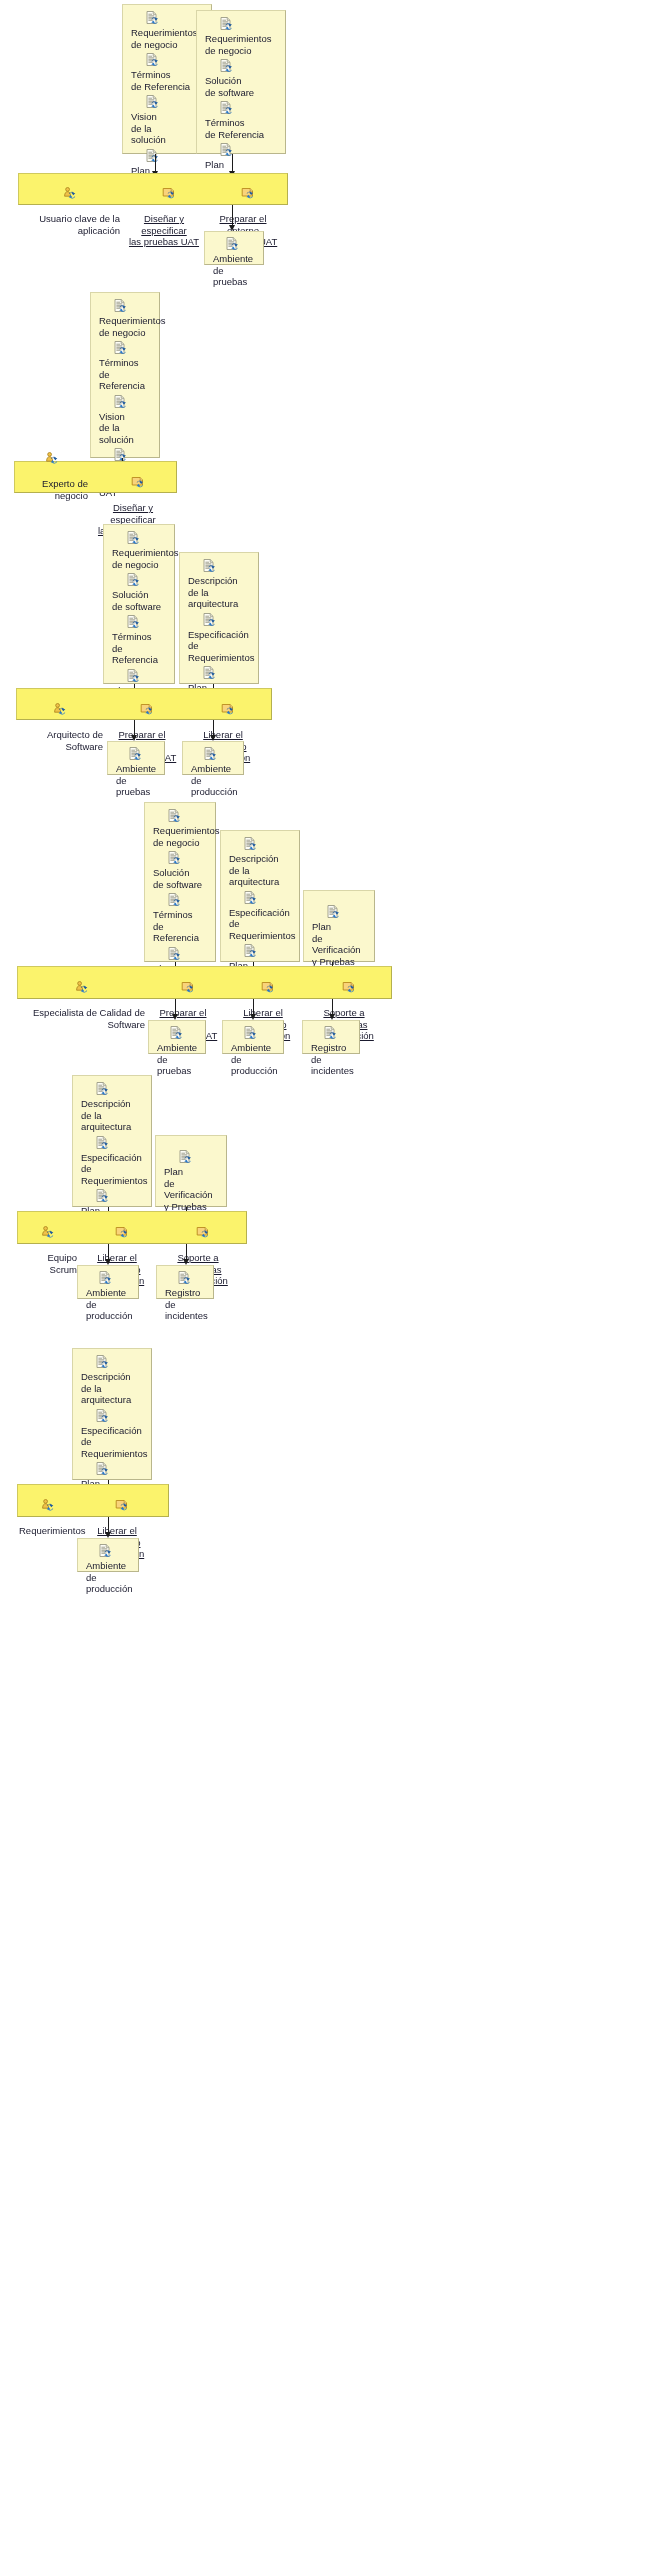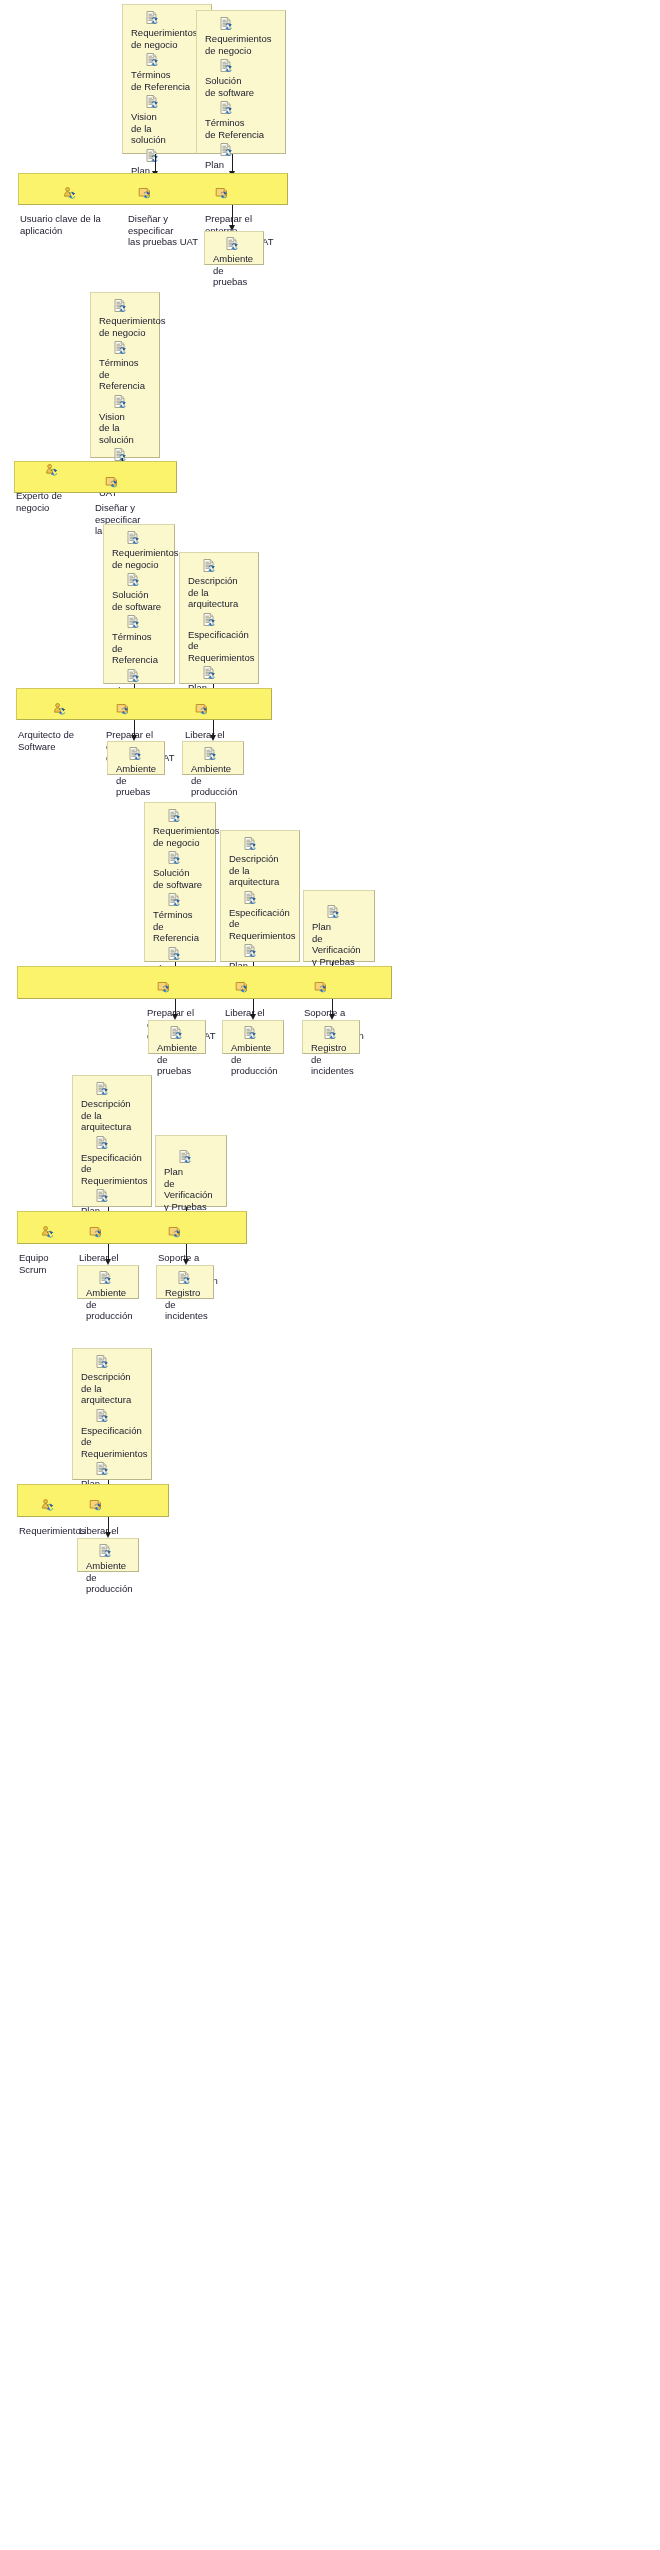--- a/index.html
+++ b/index.html
@@ -39,23 +39,23 @@
     border-bottom-color:#b5b04e;
     box-sizing:border-box;
   }
   .lane-cell{
     position:absolute;
     font-size:9.5px;
     line-height:11.5px;
     white-space:pre-line;
   }
   .lane-cell .ic{display:block;margin-bottom:1px;}
-  .lane-cell.role{text-align:left;}
+  .lane-cell.role{text-align:right;}
   .lane-cell.role .ic{text-align:center;}
-  .lane-cell.task{text-align:left;}
+  .lane-cell.task{text-align:center;text-decoration:underline;}
   .lane-cell.task .ic{margin-left:10px;}
 
   
   .conn{position:absolute;width:1px;background:#1c1c1c;}
   .arrow{
     position:absolute;
     width:0;height:0;
     border-left:3.5px solid transparent;
     border-right:3.5px solid transparent;
     border-top:6px solid #1c1c1c;
@@ -376,21 +376,21 @@
     <span class="lbl">Plan
 de pruebas
 UAT</span>
   </div>
 </div>
 
 <div class="conn" style="left:122px; top:458px; height:16px;"></div>
 <div class="arrow" style="left:119px; top:472px;"></div>
 
 <div class="lane" style="left:14px; top:461px; width:163px; height:32px;"></div>
-<div class="lane-cell role" style="left:16px; top:452px; width:72px;">
+<div class="lane-cell role" style="left:16px; top:440px; width:72px;">
   <span class="ic"><svg width="15" height="14" viewBox="0 0 15 14">
           <circle cx="4.6" cy="2.4" r="1.9" fill="#f0c24a" stroke="#a8801c" stroke-width="0.8"></circle>
           <path d="M1.6 9.2 C1.6 5.9 3.0 4.7 4.6 4.7 C6.2 4.7 7.6 5.9 7.6 9.2 Z" fill="#f0c24a" stroke="#a8801c" stroke-width="0.8"></path>
           <g transform="translate(4.6,5.4)">
             <path d="M1.2 1.6 a3.1 3.1 0 0 1 5.3 -1.1 l1.2 0 l-1.9 2.4 l-1.9 -2.4 l1.2 0 a1.9 1.9 0 0 0 -3.1 0.9 z" fill="#1f5b9e"></path>
             <path d="M7.6 3.9 a3.1 3.1 0 0 1 -5.3 1.1 l-1.2 0 l1.9 -2.4 l1.9 2.4 l-1.2 0 a1.9 1.9 0 0 0 3.1 -0.9 z" fill="#2a78c6"></path>
           </g>
         </svg></span>
   <span>Experto de negocio</span>
 </div>
@@ -803,20 +803,31 @@
 </div>
 
 <div class="conn" style="left:175px; top:962px; height:18px;"></div>
 <div class="arrow" style="left:172px; top:979px;"></div>
 <div class="conn" style="left:253px; top:962px; height:18px;"></div>
 <div class="arrow" style="left:250px; top:979px;"></div>
 <div class="conn" style="left:332px; top:962px; height:18px;"></div>
 <div class="arrow" style="left:329px; top:979px;"></div>
 
 <div class="lane" style="left:17px; top:966px; width:375px; height:33px;"></div>
+<div class="lane-cell role" style="left:19px; top:969px; width:126px;">
+  <span class="ic"><svg width="15" height="14" viewBox="0 0 15 14">
+          <circle cx="4.6" cy="2.4" r="1.9" fill="#f0c24a" stroke="#a8801c" stroke-width="0.8"></circle>
+          <path d="M1.6 9.2 C1.6 5.9 3.0 4.7 4.6 4.7 C6.2 4.7 7.6 5.9 7.6 9.2 Z" fill="#f0c24a" stroke="#a8801c" stroke-width="0.8"></path>
+          <g transform="translate(4.6,5.4)">
+            <path d="M1.2 1.6 a3.1 3.1 0 0 1 5.3 -1.1 l1.2 0 l-1.9 2.4 l-1.9 -2.4 l1.2 0 a1.9 1.9 0 0 0 -3.1 0.9 z" fill="#1f5b9e"></path>
+            <path d="M7.6 3.9 a3.1 3.1 0 0 1 -5.3 1.1 l-1.2 0 l1.9 -2.4 l1.9 2.4 l-1.2 0 a1.9 1.9 0 0 0 3.1 -0.9 z" fill="#2a78c6"></path>
+          </g>
+        </svg></span>
+  <span>Especialista de Calidad de Software</span>
+</div>
 <div class="lane-cell task" style="left:147px; top:969px; width:72px;">
   <span class="ic"><svg width="15" height="14" viewBox="0 0 15 14">
           <path d="M1.2 1.5 L9.2 1.5 L11.5 4.0 L11.5 9.0 L1.2 9.0 Z" fill="#f9d37a" stroke="#b98a1e" stroke-width="0.9"></path>
           <path d="M9.2 1.5 L9.2 4.0 L11.5 4.0" fill="#fdecbe" stroke="#b98a1e" stroke-width="0.8"></path>
           <g transform="translate(4.4,5.2)">
             <path d="M1.2 1.6 a3.1 3.1 0 0 1 5.3 -1.1 l1.2 0 l-1.9 2.4 l-1.9 -2.4 l1.2 0 a1.9 1.9 0 0 0 -3.1 0.9 z" fill="#1f5b9e"></path>
             <path d="M7.6 3.9 a3.1 3.1 0 0 1 -5.3 1.1 l-1.2 0 l1.9 -2.4 l1.9 2.4 l-1.2 0 a1.9 1.9 0 0 0 3.1 -0.9 z" fill="#2a78c6"></path>
           </g>
         </svg></span>
   <span>Preparar el entorno

